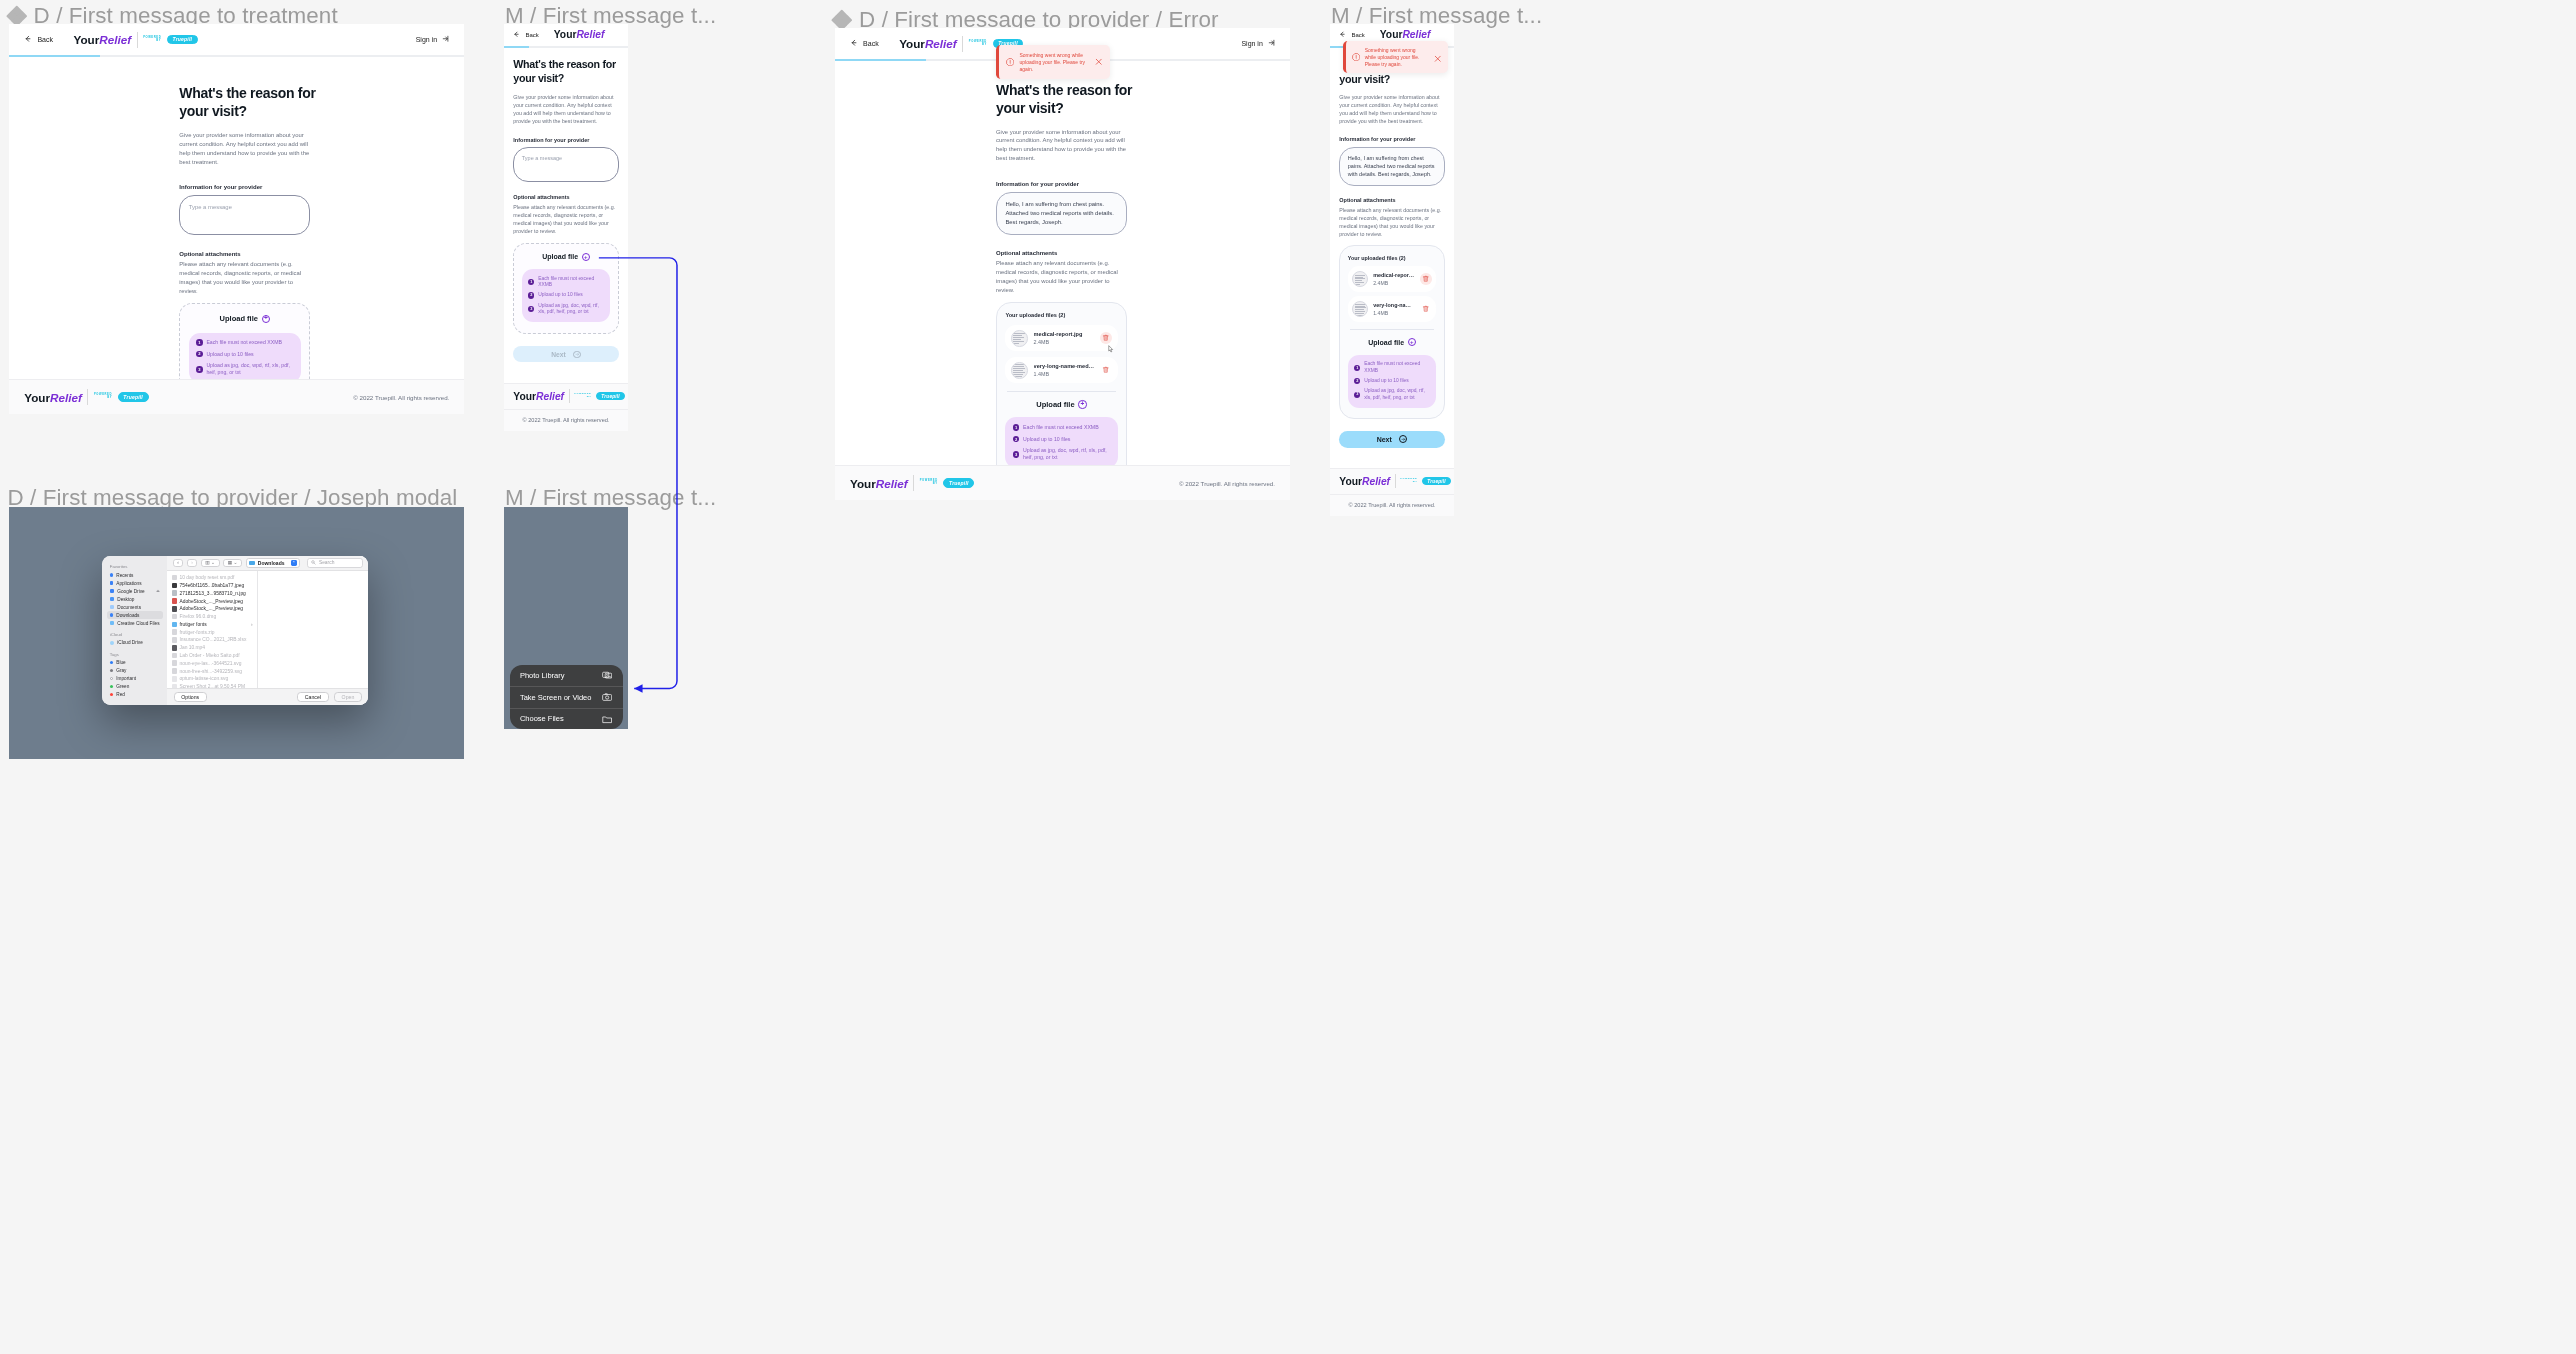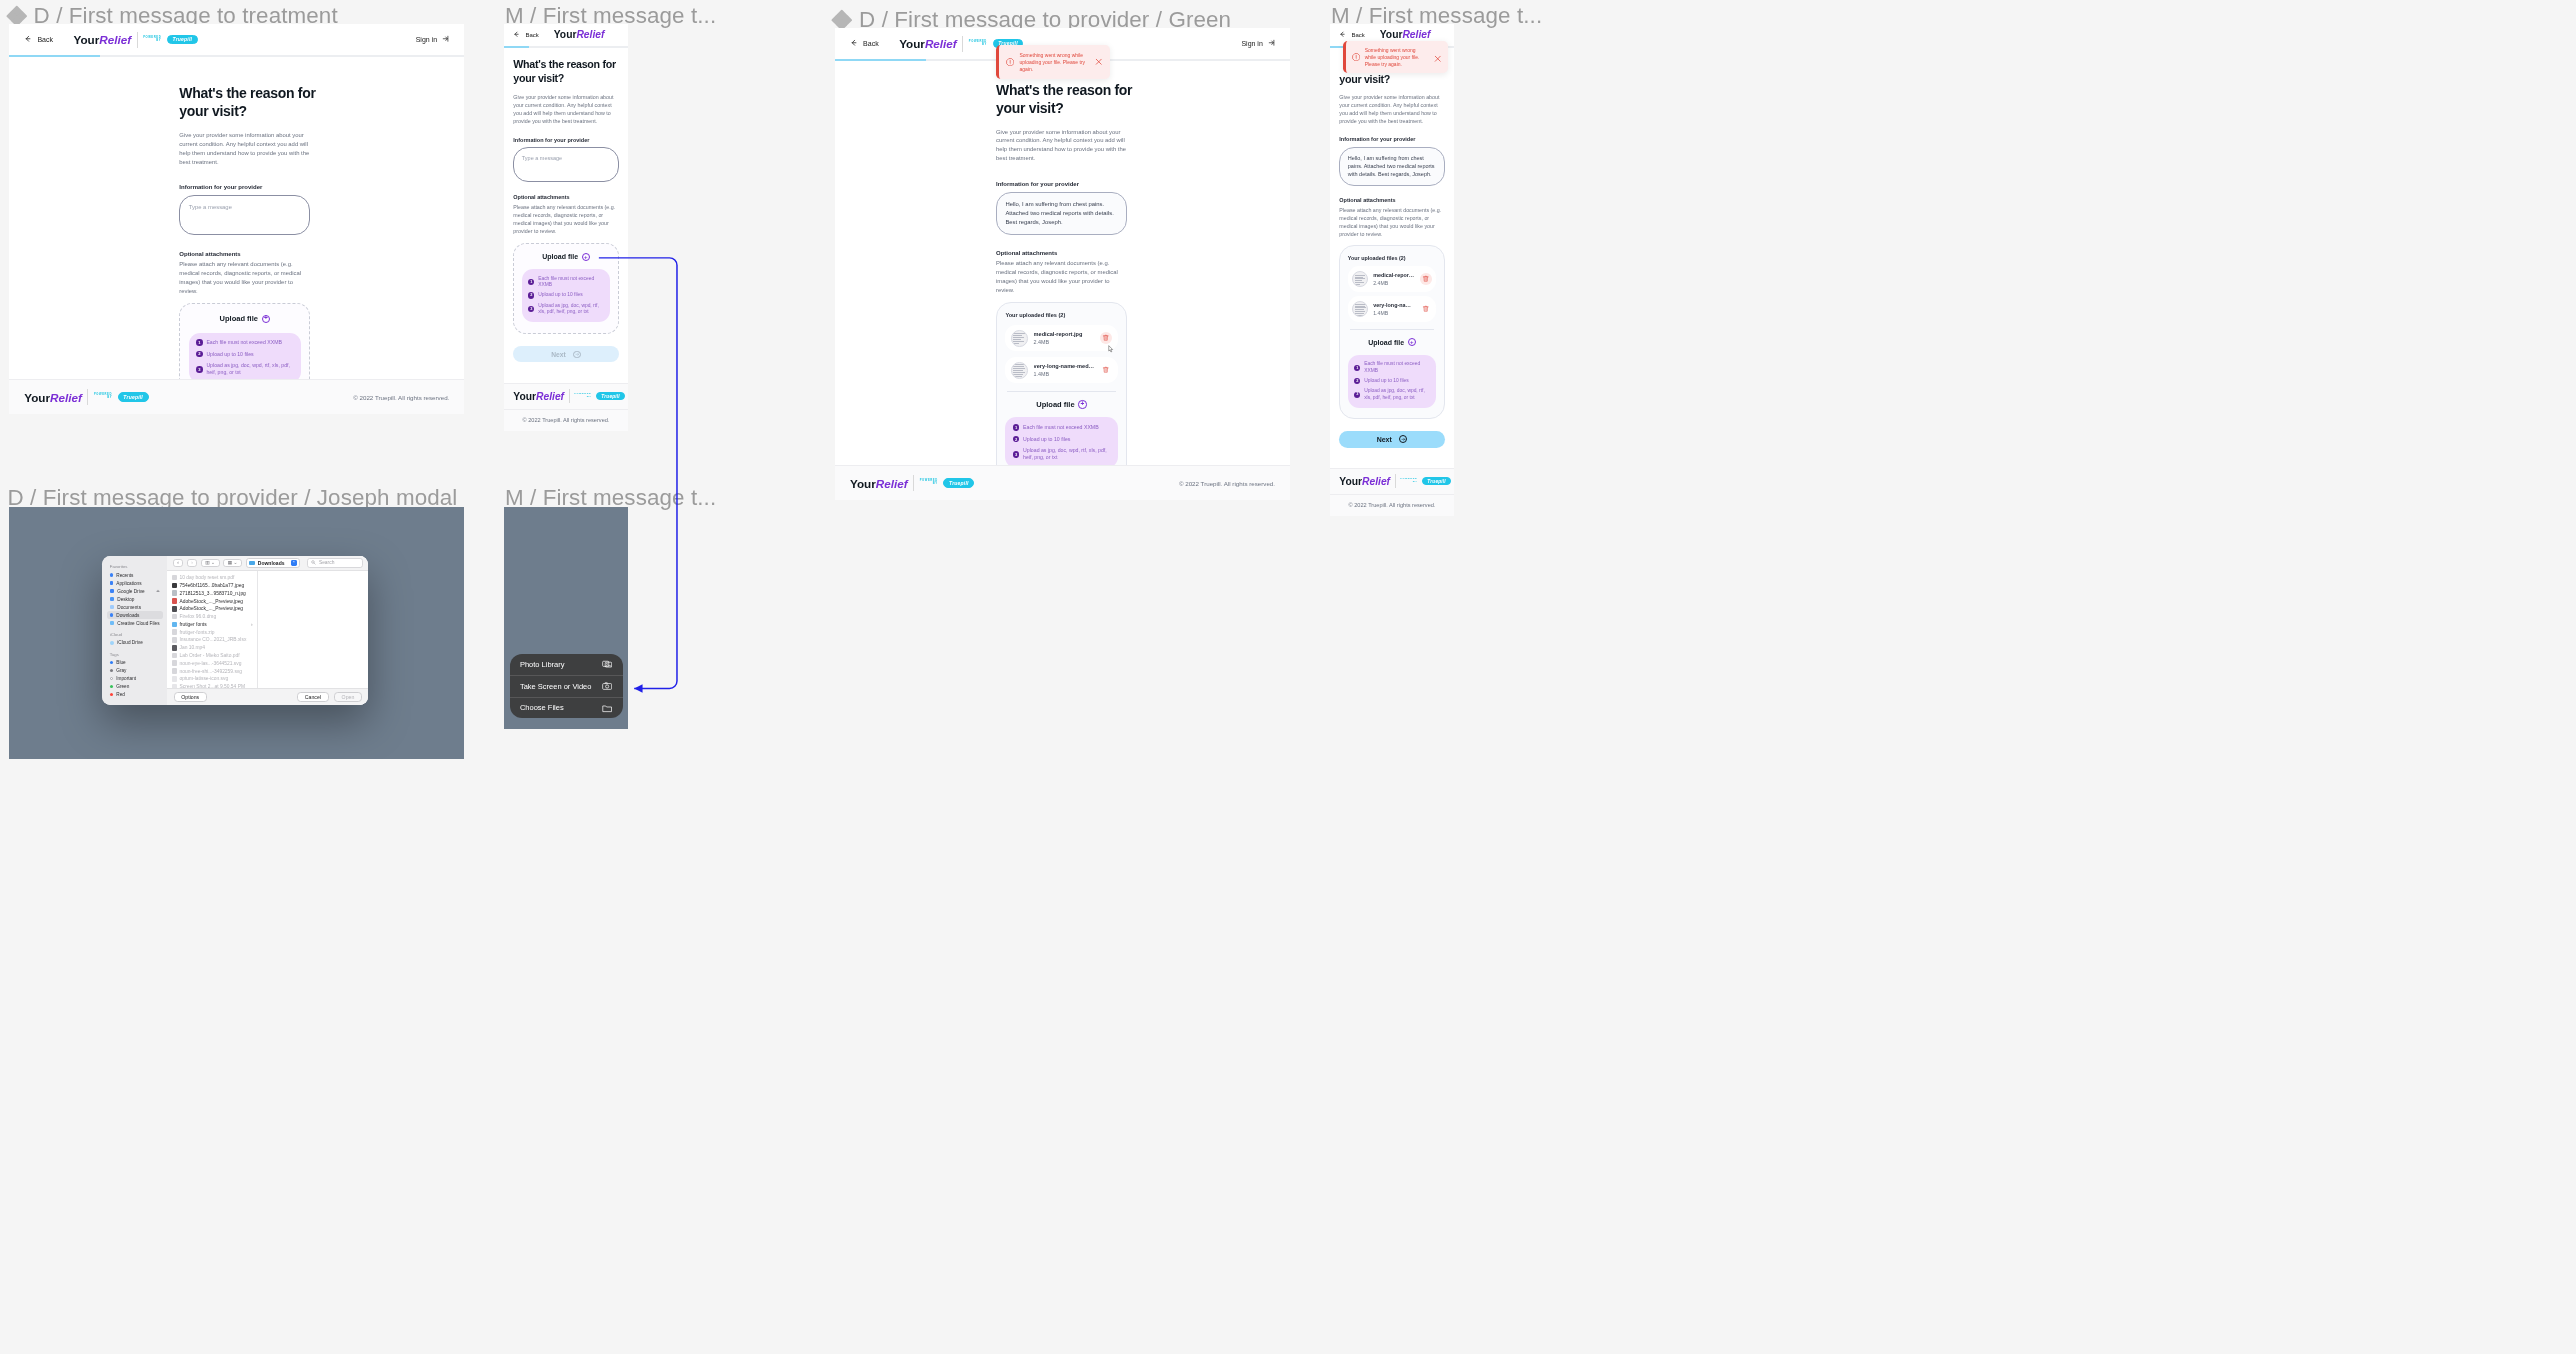--- a/index.html
+++ b/index.html
@@ -341,21 +341,21 @@
     </div>
   </div>
 
   <div class="ab-label" style="left:833px; top:6.5px;">
     <span class="diamond-icon">
         <i></i>
         <i></i>
         <i></i>
         <i></i>
       </span>
-    <span>D / First message to provider / Green</span>
+    <span>D / First message to provider / Error</span>
   </div>
 
   <div class="frame" style="left:835px; top:28px; width:455px; height:472px;">
     <div class="topbar" style="height:31px; padding:0 15px;">
       <div class="back-btn" style="font-size:7px;">
         <span>
           <svg width="7.5" height="7.5" viewBox="0 0 12 12">
               <path d="M7.5 2L3.5 6l4 4" stroke="#1a1a1a" stroke-width="1.2" fill="none" stroke-linecap="round" stroke-linejoin="round"></path>
               <path d="M3.5 6h6" stroke="#1a1a1a" stroke-width="1.2" stroke-linecap="round"></path>
             </svg>
@@ -846,21 +846,21 @@
         </div>
       </div>
     </div>
   </div>
 
   <div class="ab-label" style="left:505px; top:485px;">
     <span>M / First message t...</span>
   </div>
 
   <div class="frame dim-bg" style="left:504px; top:507px; width:124px; height:222px;">
-    <div class="sheet" style="left:5.6px; bottom:11px; width:113px;">
+    <div class="sheet" style="left:5.6px; bottom:0; width:113px;">
       <div class="sheet-item" style="height:21.5px; padding:0 10.3px; font-size:7.5px;">
         <span>Photo Library</span>
         <span class="glyph">
           <svg width="10.3" height="10.3" viewBox="0 0 16 16">
               <rect x="1" y="3.5" width="9.5" height="8" rx="1.4" fill="none" stroke="#fff" stroke-width="1.1"></rect>
               <rect x="5" y="5" width="10" height="7.5" rx="1.4" fill="none" stroke="#fff" stroke-width="1.1"></rect>
               <circle cx="7.6" cy="7.4" r="1" fill="#fff"></circle>
               <path d="M5.4 12l3-3 2.3 2.2 1.6-1.3 2.4 2.3" fill="none" stroke="#fff" stroke-width="1.1" stroke-linejoin="round"></path>
             </svg>
         </span>

